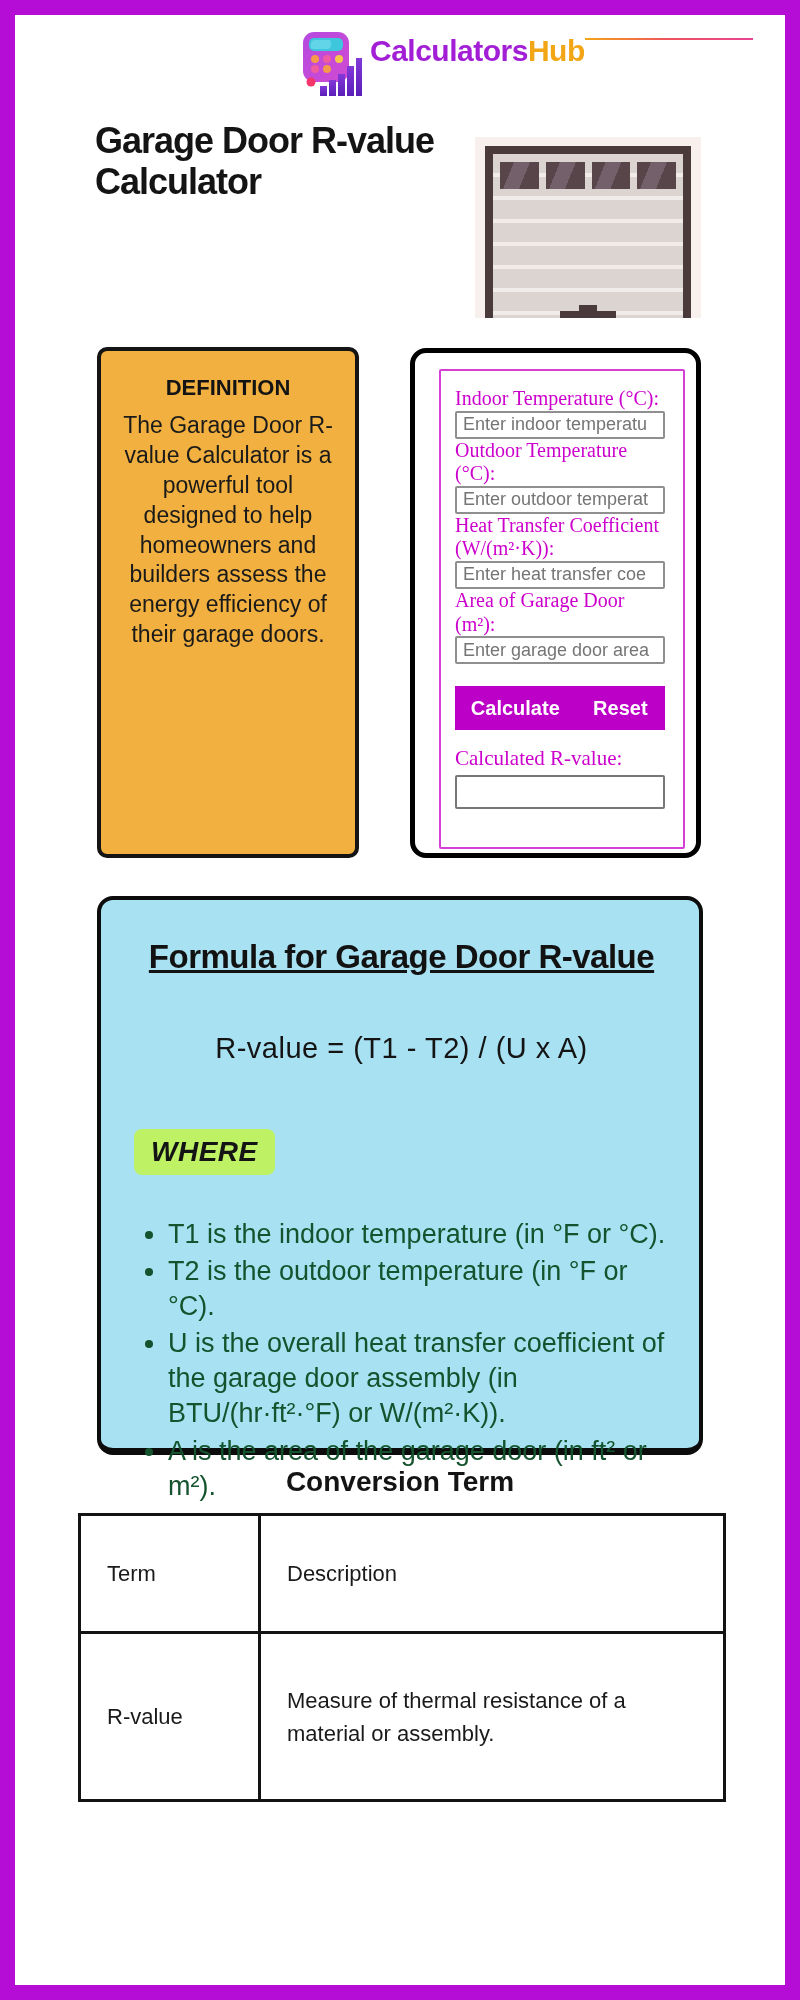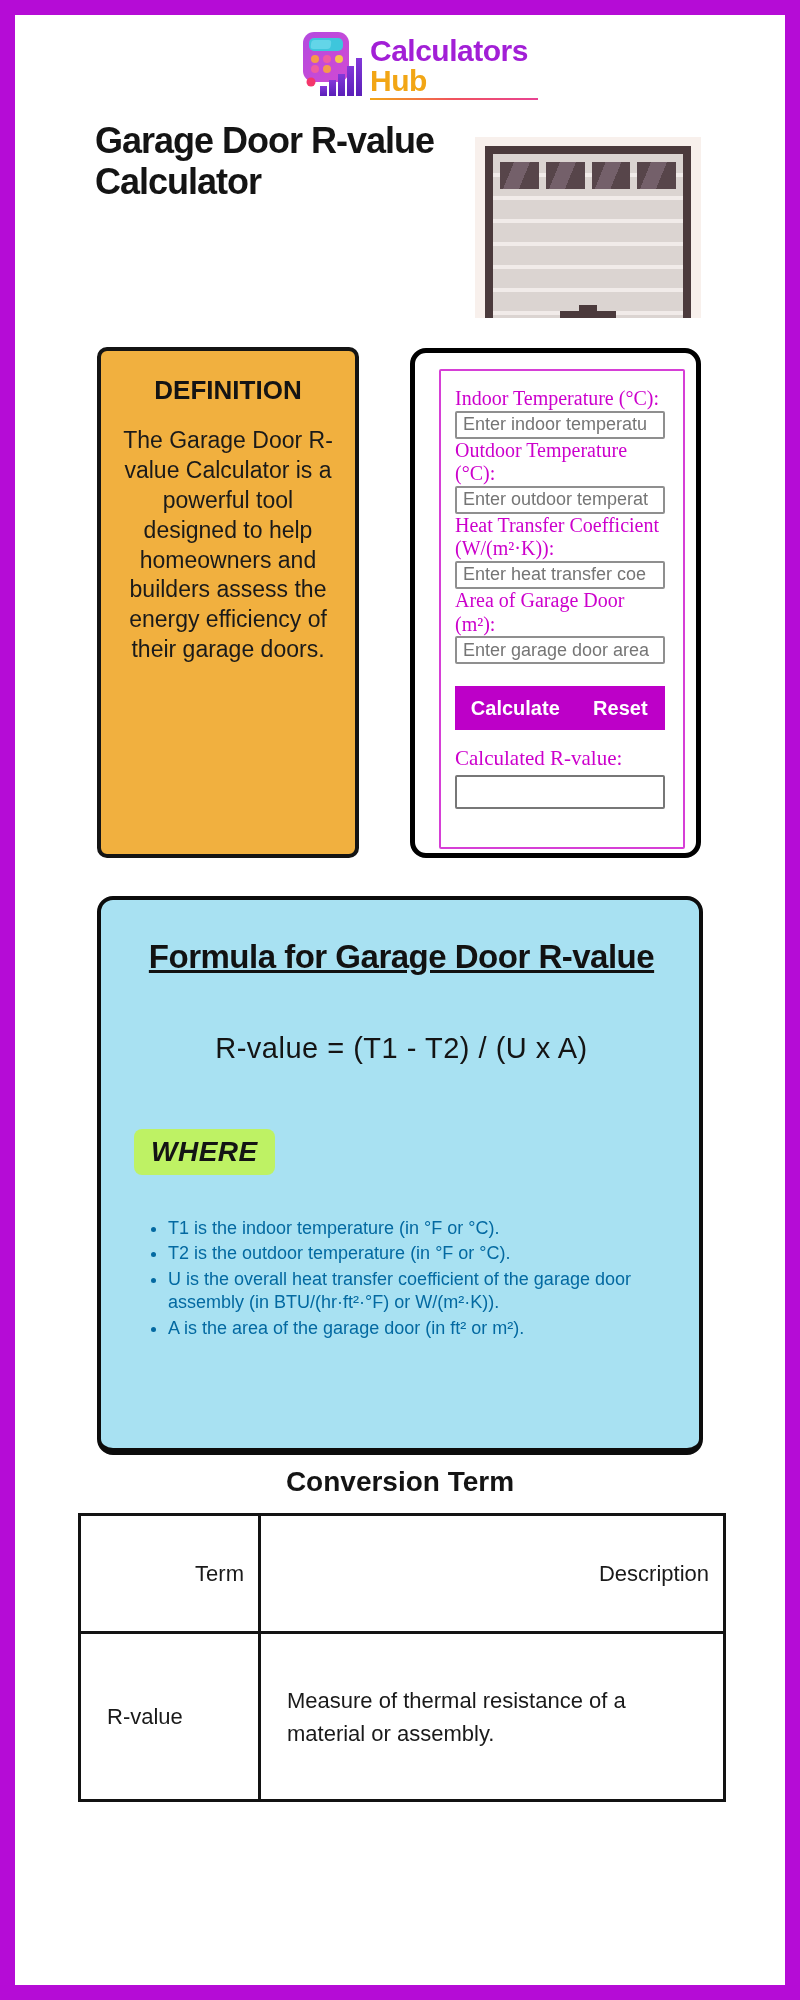--- a/index.html
+++ b/index.html
@@ -5,21 +5,21 @@
   * { margin:0; padding:0; box-sizing:border-box; }
   html,body { width:800px; height:2000px; }
   body { font-family:"Liberation Sans", sans-serif; background:#ffffff; position:relative; overflow:hidden; }
 
   .page { position:absolute; inset:0; background:#ffffff; }
   .frame { position:absolute; inset:0; border:15px solid #b50cd6; pointer-events:none; z-index:50; }
 
   
   .logo { position:absolute; left:300px; top:30px; display:flex; align-items:flex-start; gap:8px; }
   .logo-icon { width:62px; height:68px; }
-  .logo-text { display:flex; flex-direction:column; line-height:1.0; padding-top:6px; }
+  .logo-text { display:flex; flex-direction:row; line-height:1.0; padding-top:6px; }
   .brand-top { font-size:30px; font-weight:bold; color:#a21fd6; letter-spacing:-0.5px; }
   .brand-bottom { font-size:30px; font-weight:bold; color:#f2a615; letter-spacing:-0.5px; }
   .brand-underline { margin-top:2px; width:168px; height:2px;
     background:linear-gradient(90deg,#f2a615,#f0525e,#e84393); }
 
   
   .title { position:absolute; left:95px; top:120px; width:370px;
     font-size:36px; font-weight:bold; color:#141414; line-height:1.15; letter-spacing:-1px; }
 
   .garage { position:absolute; left:475px; top:137px; width:226px; height:181px; background:#f8f0ec; }
@@ -30,21 +30,21 @@
   .g-windows { position:absolute; left:7px; right:7px; top:8px; height:27px; display:flex; gap:7px; }
   .g-window { flex:1; background:linear-gradient(112deg,#57454a 0 28%,#74606a 28% 60%,#57454a 60%); }
   .g-handle { position:absolute; bottom:0; left:50%; transform:translateX(-50%);
     width:56px; height:7px; background:#4b3a3c; }
   .g-handle::before { content:""; position:absolute; top:-6px; left:50%; transform:translateX(-50%);
     width:18px; height:6px; background:#4b3a3c; }
 
   
   .definition { position:absolute; left:97px; top:347px; width:262px; height:511px;
     background:#f1b03f; border:4px solid #141414; border-radius:10px; padding:24px 16px; text-align:center; }
-  .definition h2 { font-size:26px; font-weight:bold; color:#141414; margin-bottom:20px; }
+  .definition h2 { font-size:22px; font-weight:bold; color:#141414; margin-bottom:10px; }
   .definition p { font-size:23px; color:#1a1a1a; line-height:1.3; }
 
   
   .calc-outer { position:absolute; left:410px; top:348px; width:291px; height:510px;
     background:#ffffff; border:5px solid #000000; border-radius:16px; }
   .calc-inner { position:absolute; left:24px; top:16px; width:246px; height:480px;
     border:2px solid #d63fd6; border-radius:2px; padding:16px 18px 14px 14px; }
   .calc-label { font-family:"Liberation Serif", serif; font-size:20px; color:#cc00cc; line-height:1.18; }
   .calc-input { width:100%; height:28px; border:2px solid #8f8f8f; border-radius:2px;
     font-size:18px; color:#555; padding:0 6px; outline:none; display:block; }
@@ -60,31 +60,31 @@
 
   
   .formula { position:absolute; left:97px; top:896px; width:606px; height:559px;
     background:#a8e1f2; border:4px solid #0c0c0c; border-bottom-width:7px; border-radius:16px;
     padding:38px 30px 0 33px; }
   .formula h2 { text-align:center; font-size:33px; font-weight:bold; color:#121212; letter-spacing:-0.5px;text-decoration:underline; }
   .equation { text-align:center; margin-top:56px; font-size:29px; color:#141414; letter-spacing:0.5px; }
   .where-badge { display:inline-block; margin-top:64px; background:#bef264; border-radius:8px;
     padding:7px 17px; font-size:28px; font-weight:bold; font-style:italic; color:#141414; letter-spacing:0.5px; }
   .formula ul { margin-top:42px; padding-left:34px; }
-  .formula li { font-size:18px; color:#0369a1; line-height:1.3; margin-bottom:2px; }
+  .formula li { font-size:27px; color:#14532d; line-height:1.3; margin-bottom:2px; }
 
   
   .table-heading { position:absolute; left:0; top:1466px; width:100%; text-align:center;
     font-size:28px; font-weight:bold; color:#141414; }
   .conv-table { position:absolute; left:78px; top:1513px; width:648px; border-collapse:collapse;
     table-layout:fixed; }
   .conv-table td { border:3px solid #131313; font-size:22px; color:#1a1a1a;
     padding:10px 14px 10px 26px; vertical-align:middle; line-height:1.5; background:#ffffff; }
   .conv-table col.c1 { width:180px; }
-  .row-head td { height:118px;text-align:right; }
+  .row-head td { height:118px; }
   .row-1 td { height:168px; }
   .row-2 td { height:164px; }
 </style>
 </head>
 <body>
 
 <div class="page">
 
   <div class="logo">
     <svg class="logo-icon" viewBox="0 0 62 68">

